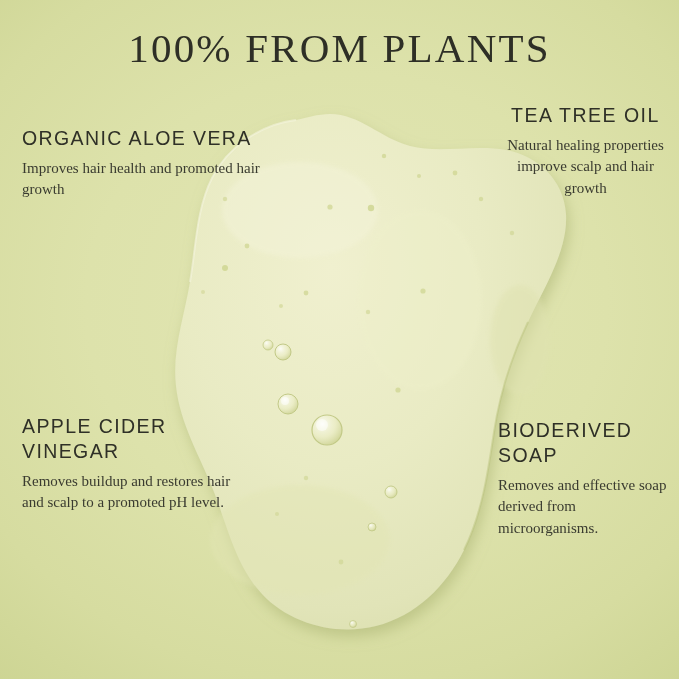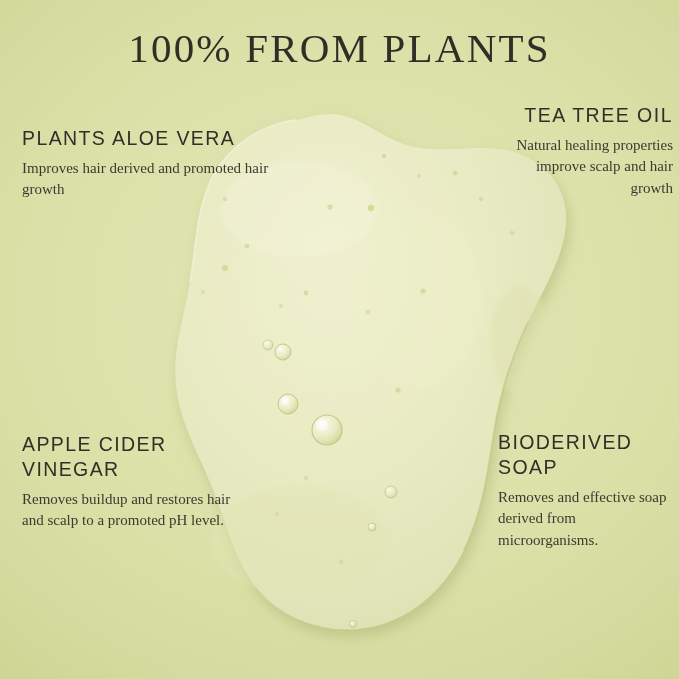--- a/index.html
+++ b/index.html
@@ -61,23 +61,23 @@
   .block .body {
     margin-top: 7px;
     font-family: "Liberation Serif", serif;
     font-size: 15px;
     line-height: 1.42;
     color: #3a3b30;
     font-weight: 400;
   }
 
   #block-aloe     { left: 22px;  top: 126px; width: 260px; }
-  #block-teatree  { left: 498px; top: 103px; width: 175px; text-align: right; }
-  #block-acv      { left: 22px;  top: 432px; width: 215px; }
-  #block-soap     { left: 498px; top: 418px; width: 180px; margin-top: 12px; }
+  #block-teatree  { left: 498px; top: 103px; width: 175px; text-align: center; }
+  #block-acv      { left: 22px;  top: 414px; width: 215px; }
+  #block-soap     { left: 498px; top: 418px; width: 180px; }
 
   #block-teatree .title { letter-spacing: 1.5px; }
 </style>
 </head>
 <body>
 
 <div class="poster">
 
   <div class="headline">100% FROM PLANTS</div>
 
@@ -171,22 +171,22 @@
         C 262 124, 228 146, 212 178
         C 196 210, 196 248, 190 282" fill="none" stroke="#f6f6e2" stroke-width="2" opacity="0.55"></path>
       <path d="
         M 464 550
         C 482 514, 488 472, 494 432
         C 500 392, 512 356, 528 322" fill="none" stroke="#b9c179" stroke-width="2" opacity="0.45"></path>
     </svg>
   </div>
 
   <div class="block" id="block-aloe">
-    <div class="title">PLANTS  ALOE VERA</div>
-    <div class="body">Improves hair derived and promoted hair growth</div>
+    <div class="title">ORGANIC  ALOE VERA</div>
+    <div class="body">Improves hair health and promoted hair growth</div>
   </div>
 
   <div class="block" id="block-teatree">
     <div class="title">TEA TREE OIL</div>
     <div class="body">Natural healing properties improve scalp and hair growth</div>
   </div>
 
   <div class="block" id="block-acv">
     <div class="title">APPLE CIDER VINEGAR</div>
     <div class="body">Removes buildup and restores hair and scalp to a promoted pH level.</div>

